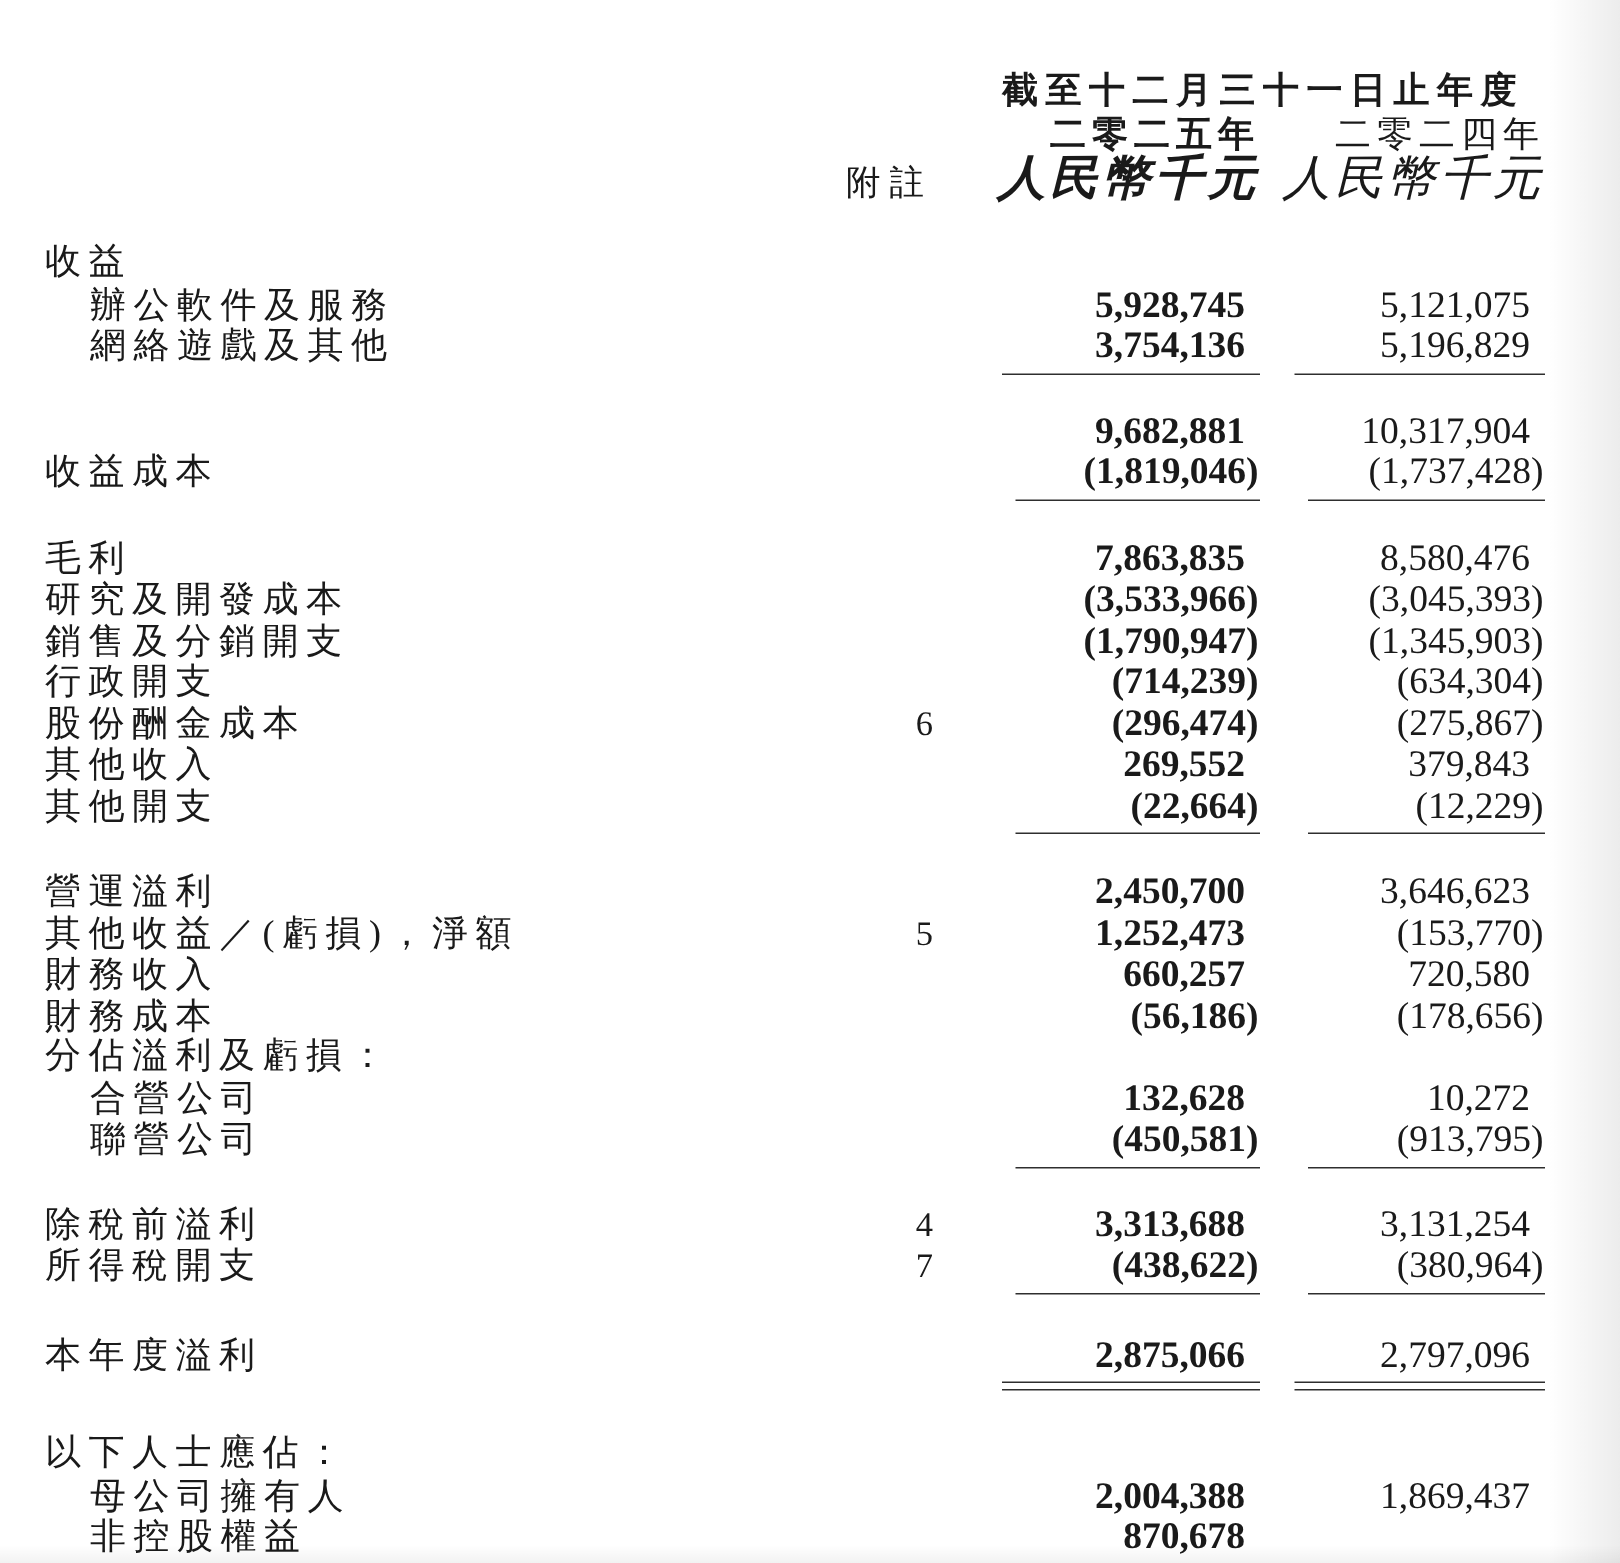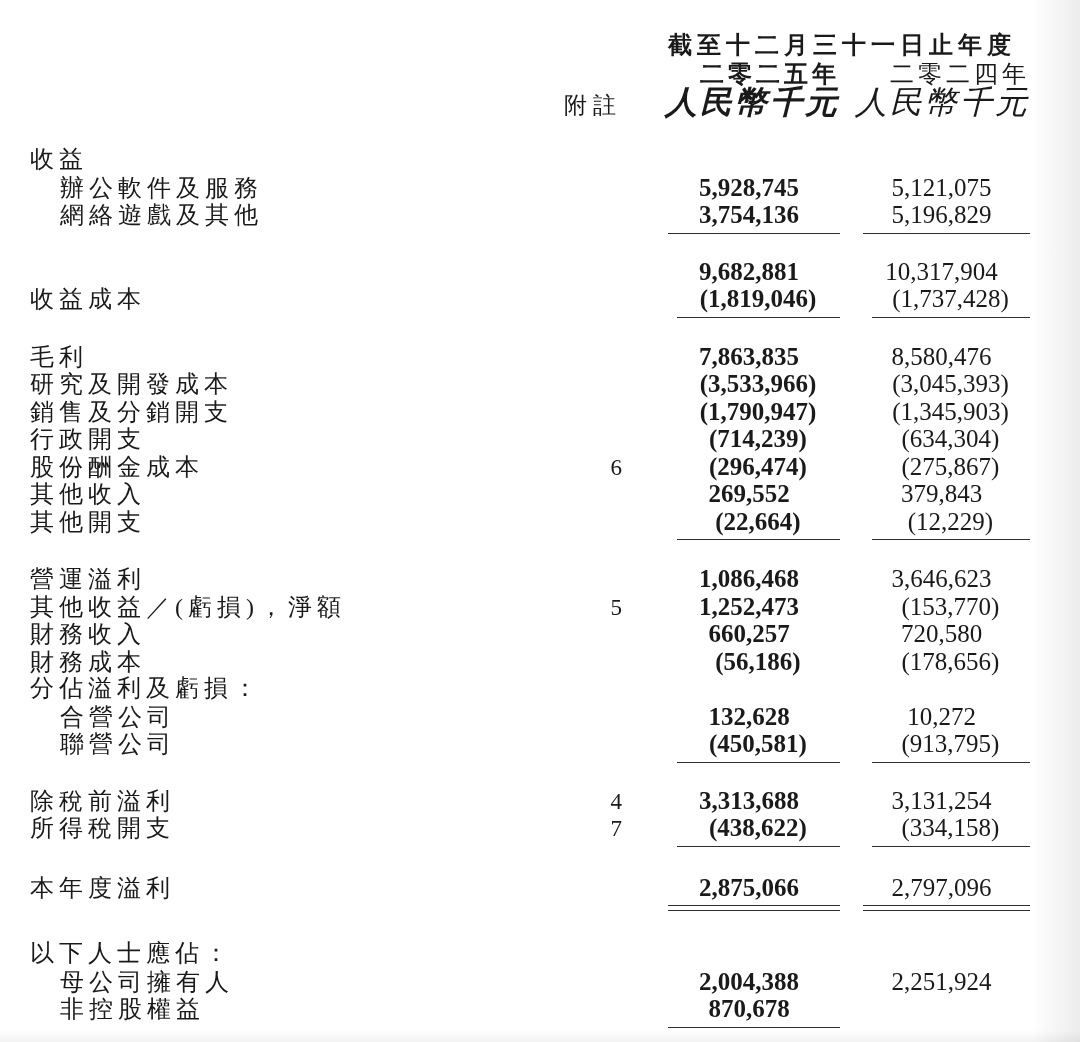--- a/index.html
+++ b/index.html
@@ -9,21 +9,21 @@
   html,body{margin:0;padding:0;}
   body{
     width:1080px;height:1042px;overflow:hidden;background:#ffffff;
     font-family:"Liberation Serif","DejaVu Serif",serif;
     color:var(--text);
     position:relative;
   }
   .doc{
     position:absolute;top:0;left:0;width:1080px;height:1042px;
     box-sizing:border-box;
-    padding:30px 50px 0 30px; 
+    padding:46px 50px 0 30px; 
   }
   
   .row,.hdr-row{
     display:grid;
     grid-template-columns:530px 80px 200px 190px;
     align-items:baseline;
   }
   .row{height:27.5px;line-height:27.5px;}
   .hdr-row{line-height:28px;}
   .title-row{line-height:30px;}
@@ -36,21 +36,21 @@
   
   .note{
     font-size:23px;text-align:right;padding-right:18px;
   }
   
   .v{text-align:right;font-size:25px;white-space:nowrap;}
   .v1{font-weight:bold;}
   .vwrap{
     position:relative;
     margin-left:auto;
-    text-align:center;
+    text-align:right;
     padding-right:10px;
     box-sizing:border-box;
     font-family:Liberation Serif, serif;
   }
   .v1 .vwrap{width:172px;}
   .v2 .vwrap{width:167px;}
   .vwrap.neg{margin-right:-9px;}
   
   .rule-s .vwrap::after{
     content:'';position:absolute;left:0;right:0;bottom:-5px;
@@ -233,21 +233,21 @@
         </div>
         <div class="v v2">
           <div class="vwrap neg">(12,229)</div>
         </div>
       </div>
       <div class="spacer" style="height: 30px;"></div>
       <div class="row">
         <div class="lbl b">營運溢利</div>
         <div class="note"></div>
         <div class="v v1">
-          <div class="vwrap">1,086,468</div>
+          <div class="vwrap">2,450,700</div>
         </div>
         <div class="v v2">
           <div class="vwrap">3,646,623</div>
         </div>
       </div>
       <div class="row">
         <div class="lbl">其他收益／(虧損)，淨額</div>
         <div class="note">5</div>
         <div class="v v1">
           <div class="vwrap">1,252,473</div>
@@ -317,21 +317,21 @@
           <div class="vwrap">3,131,254</div>
         </div>
       </div>
       <div class="row rule-s">
         <div class="lbl">所得稅開支</div>
         <div class="note">7</div>
         <div class="v v1">
           <div class="vwrap neg">(438,622)</div>
         </div>
         <div class="v v2">
-          <div class="vwrap neg">(334,158)</div>
+          <div class="vwrap neg">(380,964)</div>
         </div>
       </div>
       <div class="spacer" style="height: 32px;"></div>
       <div class="row rule-d">
         <div class="lbl b">本年度溢利</div>
         <div class="note"></div>
         <div class="v v1">
           <div class="vwrap">2,875,066</div>
         </div>
         <div class="v v2">
@@ -349,21 +349,21 @@
           <div class="vwrap"></div>
         </div>
       </div>
       <div class="row">
         <div class="lbl ind">母公司擁有人</div>
         <div class="note"></div>
         <div class="v v1">
           <div class="vwrap">2,004,388</div>
         </div>
         <div class="v v2">
-          <div class="vwrap">2,251,924</div>
+          <div class="vwrap">1,869,437</div>
         </div>
       </div>
       <div class="row rule-s">
         <div class="lbl ind">非控股權益</div>
         <div class="note"></div>
         <div class="v v1">
           <div class="vwrap">870,678</div>
         </div>
       </div>
     </div>

